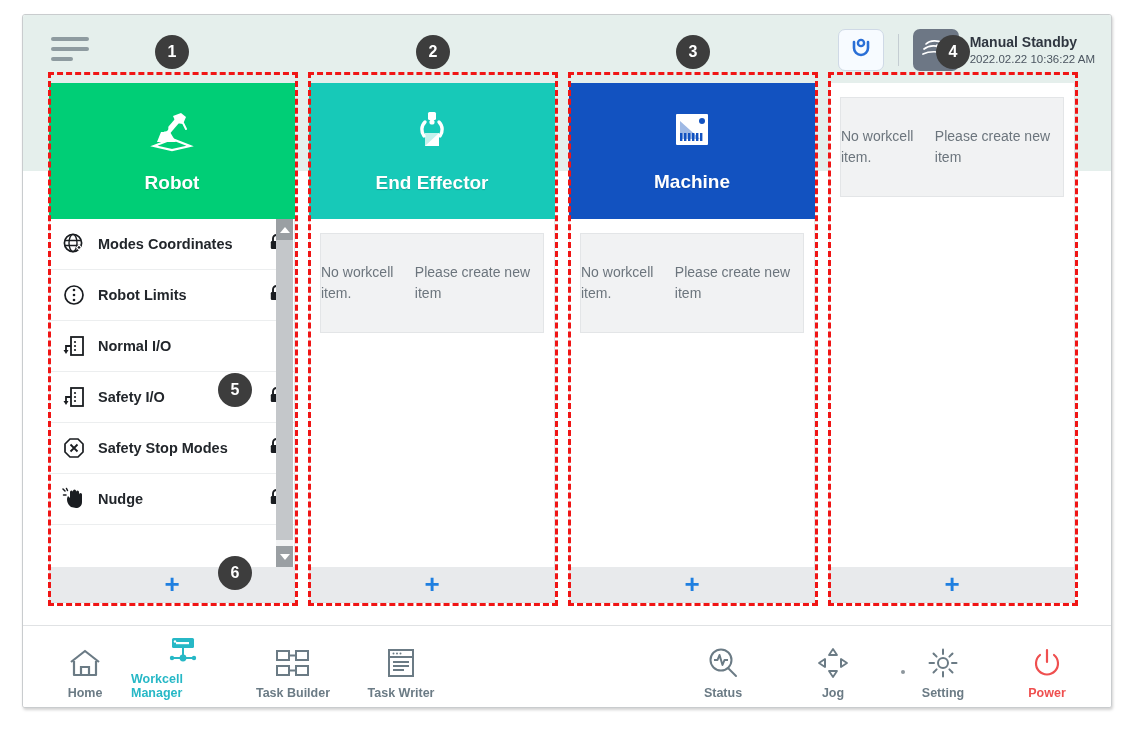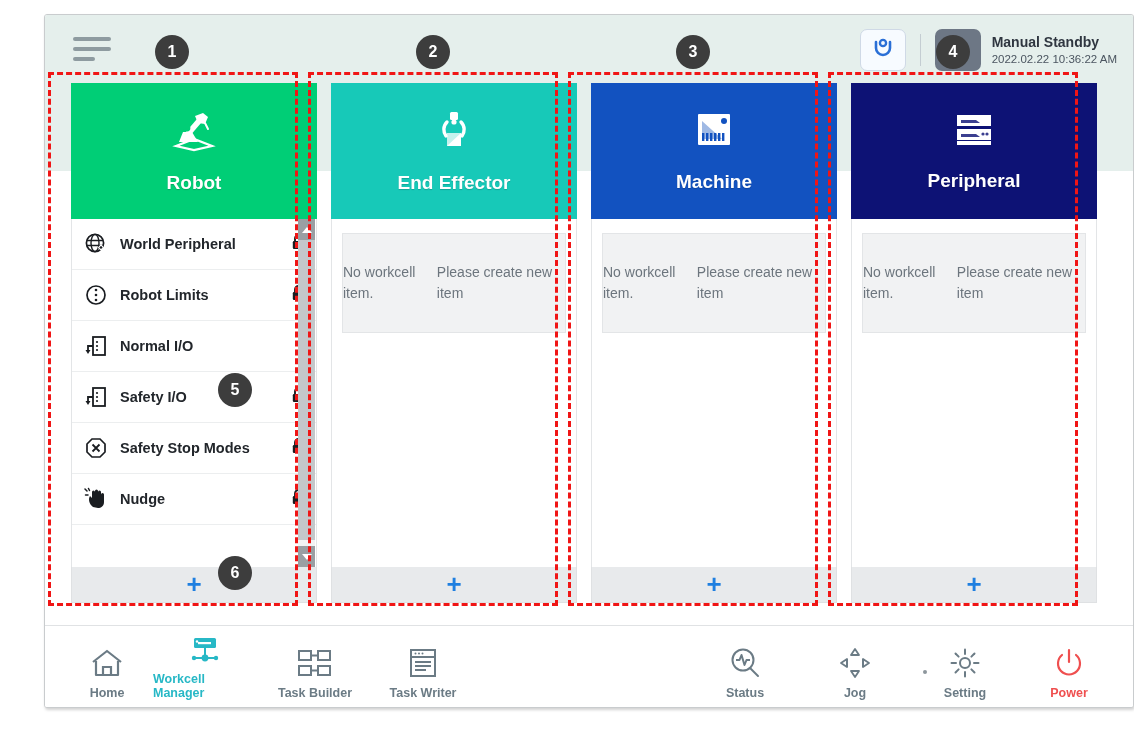--- a/index.html
+++ b/index.html
@@ -12,21 +12,20 @@
 
   #app {
     position: absolute;
     left: 22px; top: 14px;
     width: 1090px; height: 694px;
     background: #ffffff;
     border: 1px solid #c9ccce;
     border-radius: 3px;
     box-shadow: 1px 2px 3px rgba(0,0,0,0.18);
     overflow: hidden;
-    margin-left: 22px;
   }
 
   
   .header {
     position: absolute; left: 0; top: 0;
     width: 1090px; height: 156px;
     background: #e5efec;
   }
   .hamburger {
     position: absolute; left: 28px; top: 22px;
@@ -251,21 +250,21 @@
         <div class="list" id="robot-list">
             <div class="li">
               <span class="lic">
                 <svg width="24" height="24" viewBox="0 0 24 24">
                   <circle cx="11" cy="11" r="8.6" fill="none" stroke="#1a1d21" stroke-width="1.7"></circle>
                   <ellipse cx="11" cy="11" rx="4" ry="8.6" fill="none" stroke="#1a1d21" stroke-width="1.4"></ellipse>
                   <path d="M3 8.5 L19 8.5 M3 13.5 L19 13.5" stroke="#1a1d21" stroke-width="1.3"></path>
                   <path d="M17 13 L19.4 15.4 L17 17.8 L14.6 15.4 Z" fill="#1a1d21" stroke="#ffffff" stroke-width="1.1"></path>
                 </svg>
               </span>
-              <span class="lbl">World Peripheral</span>
+              <span class="lbl">Modes Coordinates</span>
               <span class="lock"><svg width="15" height="16" viewBox="0 0 15 16">
                   <path d="M4 7 L4 4.5 A3.5 3.5 0 0 1 11 4.5 L11 7" fill="none" stroke="#1a1d21" stroke-width="1.9"></path>
                   <rect x="1.8" y="7" width="11.4" height="8" rx="1.2" fill="#1a1d21"></rect>
                 </svg></span>
             </div>
             <div class="li">
               <span class="lic">
                 <svg width="24" height="24" viewBox="0 0 24 24">
                   <circle cx="12" cy="12" r="9" fill="none" stroke="#1a1d21" stroke-width="1.7"></circle>
                   <circle cx="12" cy="7" r="1.3" fill="#1a1d21"></circle>
@@ -401,34 +400,20 @@
           <span>No workcell item.</span>
           <span>Please create new item</span>
         </div>
       </div>
       <div class="card-foot">
         <span class="plus">+</span>
       </div>
     </div>
 
     <div class="col">
-      <div class="card-head" style="background:#0d1275">
-        <span>
-          <svg width="48" height="40" viewBox="0 0 48 40">
-            <rect x="7" y="5" width="34" height="11" fill="#ffffff"></rect>
-            <rect x="7" y="19" width="34" height="11" fill="#ffffff"></rect>
-            <rect x="7" y="31" width="34" height="4" fill="#ffffff"></rect>
-            <path d="M11 10 L26 10 L30 13 L11 13 Z" fill="#3b3f8f"></path>
-            <path d="M11 24 L26 24 L30 27 L11 27 Z" fill="#3b3f8f"></path>
-            <circle cx="33" cy="24" r="1.6" fill="#3b3f8f"></circle>
-            <circle cx="37" cy="24" r="1.6" fill="#3b3f8f"></circle>
-          </svg>
-        </span>
-        <span class="cname">Peripheral</span>
-      </div>
       <div class="card-body">
         <div class="empty">
           <span>No workcell item.</span>
           <span>Please create new item</span>
         </div>
       </div>
       <div class="card-foot">
         <span class="plus">+</span>
       </div>
     </div>

